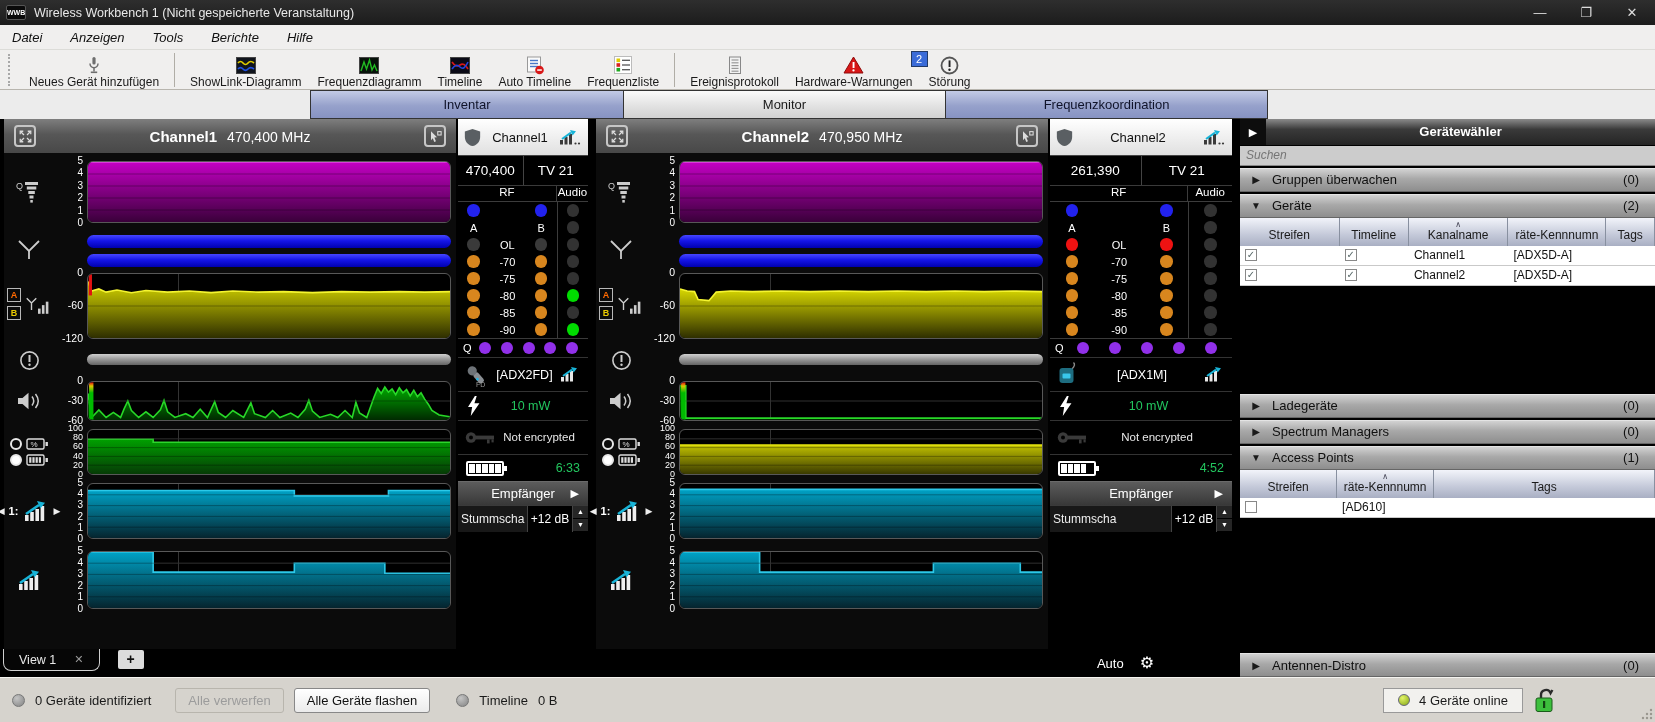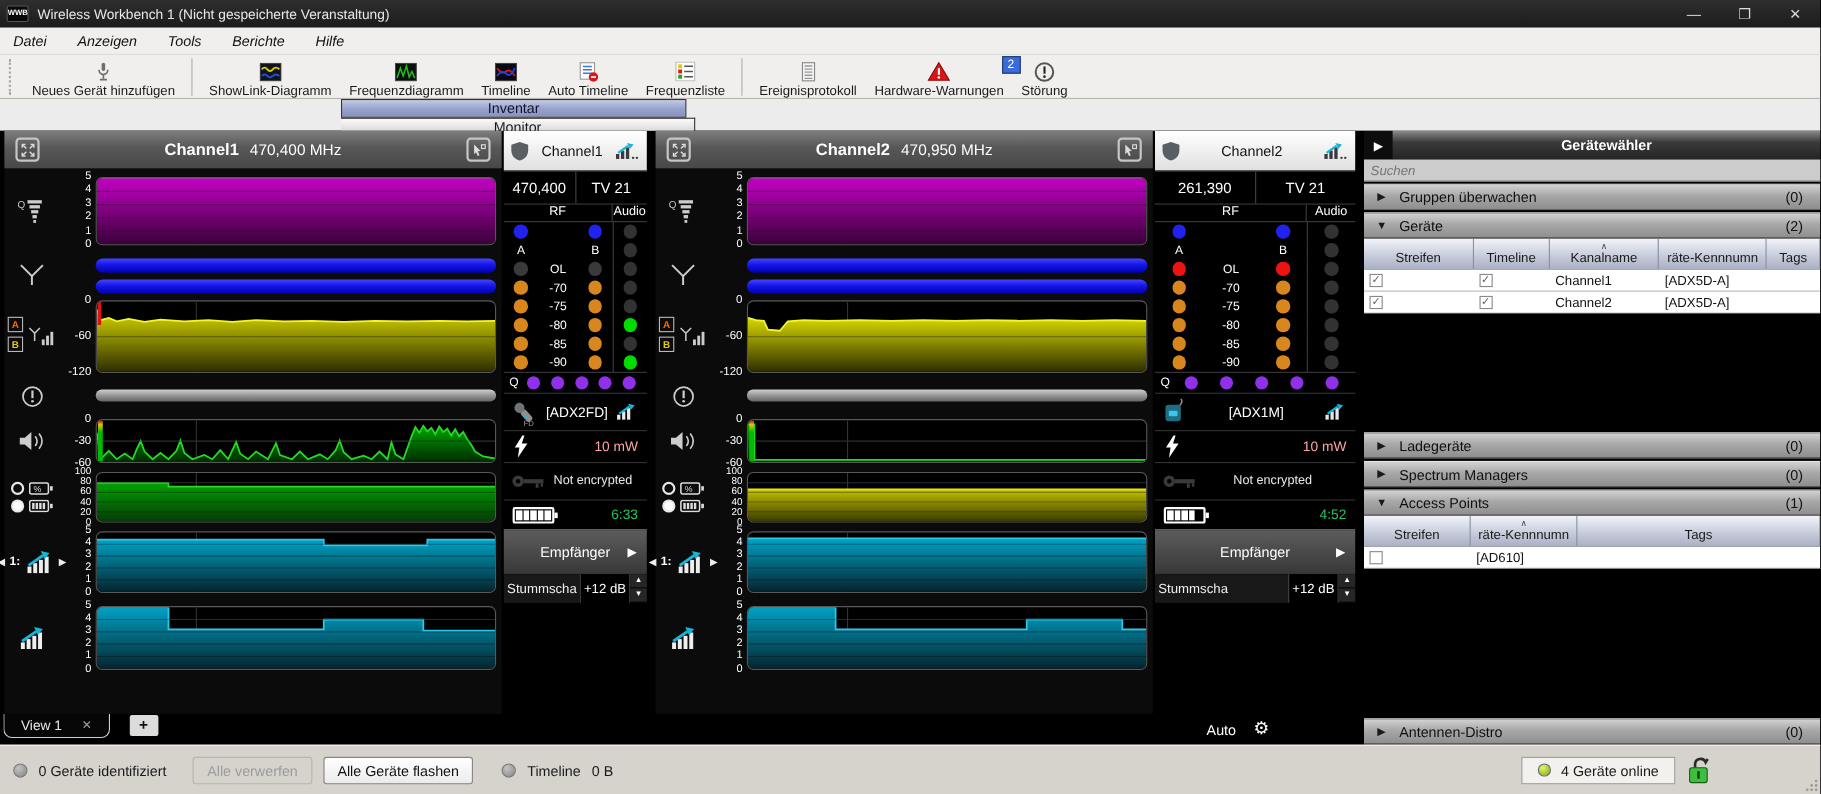--- a/index.html
+++ b/index.html
@@ -12,21 +12,21 @@
 .wbtn{width:46px;height:25px;text-align:center;line-height:25px;font-size:13px;color:#ddd;}
 .menubar{height:25px;background:#f0efee;display:flex;align-items:center;padding-left:12px;gap:28px;font-size:13px;color:#111;border-bottom:1px solid #dcdcd8;}
 .menu-item{cursor:default;font-style:italic;}
 .toolbar{height:40px;background:#f0efee;display:flex;align-items:center;border-bottom:1px solid #b8b5ae;padding-left:6px;}
 .grip-v{width:5px;height:32px;border-left:2px dotted #a8a8a8;margin:0 8px 0 2px;}
 .titem{display:flex;flex-direction:column;align-items:center;justify-content:flex-end;padding:0 8px;font-size:12px;color:#1a1a1a;position:relative;height:38px;}
 .titem .ticon{height:19px;display:flex;align-items:center;}
 .tsep{width:1px;height:34px;background:#b0ada6;margin:0 7px;}
 .badge{position:absolute;top:0;right:-7px;width:17px;height:16px;background:#3a6bd8;border:1px solid #223a66;color:#fff;font-size:11px;text-align:center;line-height:15px;}
 .tabrow{height:29px;background:#ececec;display:flex;align-items:stretch;}
-.tabs{margin-left:310px;display:flex;flex-direction:column;}
+.tabs{margin-left:310px;display:flex;}
 .tab{width:322px;display:flex;align-items:center;justify-content:center;font-size:13px;border:1px solid #333;border-left:none;background:linear-gradient(#c3cbe6,#96a1cb 55%,#8793c2);color:#10142a;}
 .tab:first-child{border-left:1px solid #333;width:314px;}
 .tab.active{background:linear-gradient(#fbfbfb,#e2e2e2 55%,#d2d2d2);color:#1a1a1a;}
 
 .content-row{display:flex;height:558px;background:#000;}
 .left-col{width:1236px;display:flex;flex-direction:column;background:#000;}
 .channels{height:530px;display:flex;background:#000;}
 .strip{display:flex;}
 .chart-col{width:452px;background:#0b0b0b;margin-left:4px;display:flex;flex-direction:column;}
 .strip-header{height:34px;background:linear-gradient(#7e7e7e,#575757 45%,#484848);display:flex;align-items:center;padding:0 10px;gap:10px;flex:none;}
@@ -65,29 +65,29 @@
 .lg-cell{height:17px;display:flex;align-items:center;justify-content:center;font-size:11px;color:#fff;}
 .lg-aud{border-left:1px solid #3c3c3c;}
 .led{width:12.5px;height:12.5px;border-radius:50%;}
 .ip-q{height:19px;border-top:1px solid #3a3a3a;display:flex;align-items:center;padding:0 5px;flex:none;}
 .ip-q .ql{font-size:11px;color:#fff;margin-right:3px;}
 .qdots{flex:1;display:flex;justify-content:space-around;align-items:center;}
 .qdot{width:12px;height:12px;border-radius:50%;}
 .ip-tx{height:34px;display:flex;align-items:center;padding:0 5px;border-top:1px solid #333;flex:none;}
 .ip-tx .txid{flex:1;text-align:center;color:#fff;font-size:12.5px;}
 .ip-power{height:29px;display:flex;align-items:center;padding:0 8px;border-top:1px solid #333;flex:none;}
-.ip-power .pw{flex:1;text-align:right;color:#fca5a5;font-size:12.5px;}
+.ip-power .pw{flex:1;text-align:center;color:#22c55e;font-size:12.5px;}
 .ip-enc{height:34px;display:flex;align-items:center;padding:0 6px;border-top:1px solid #333;flex:none;}
 .ip-enc .enc{width:74px;margin:0 auto;text-align:center;color:#e8e8e8;font-size:11.5px;line-height:1.2;}
 .ip-batt{height:27px;display:flex;align-items:center;padding:0 8px;border-top:1px solid #333;flex:none;}
 .ip-batt .tm{margin-left:auto;color:#22c55e;font-size:12.5px;}
 .batt{border:2px solid #fff;border-radius:2px;width:38px;height:15px;display:flex;gap:1px;padding:1px;position:relative;}
 .batt i{flex:1;}
 .batt:after{content:"";position:absolute;right:-5px;top:3px;width:3px;height:5px;background:#fff;}
-.ip-recv{height:40px;background:linear-gradient(#5c5c5c,#383838);color:#fff;display:flex;align-items:center;justify-content:center;font-size:13px;border-top:1px solid #6a6a6a;position:relative;flex:none;}
+.ip-recv{height:24px;background:linear-gradient(#5c5c5c,#383838);color:#fff;display:flex;align-items:center;justify-content:center;font-size:13px;border-top:1px solid #6a6a6a;position:relative;flex:none;}
 .ip-recv .arr{position:absolute;right:9px;font-size:11px;}
 .ip-mute{display:flex;height:27px;border-top:1px solid #3a3a3a;flex:none;}
 .mute-label{flex:1;background:#181818;color:#eee;font-size:12px;padding:6px 1px 0 3px;overflow:hidden;white-space:nowrap;}
 .gain-box{width:46px;border-left:1px solid #444;border-right:1px solid #444;text-align:center;padding-top:6px;color:#fff;font-size:12px;background:#000;}
 .spin{width:15px;display:flex;flex-direction:column;}
 .sp{flex:1;font-size:7px;color:#fff;background:#262626;text-align:center;border-bottom:1px solid #000;line-height:12px;}
 
 .sidebar{flex:1;display:flex;flex-direction:column;background:#000;border-left:4px solid #000;}
 .sb-title{height:26px;background:linear-gradient(#8a8a8a,#3a3a3a 40%,#242424);display:flex;align-items:stretch;color:#fff;font-weight:bold;font-size:13px;flex:none;}
 .sb-collapse{width:26px;background:#0d0d0d;color:#fff;display:flex;align-items:center;justify-content:center;font-size:11px;}

